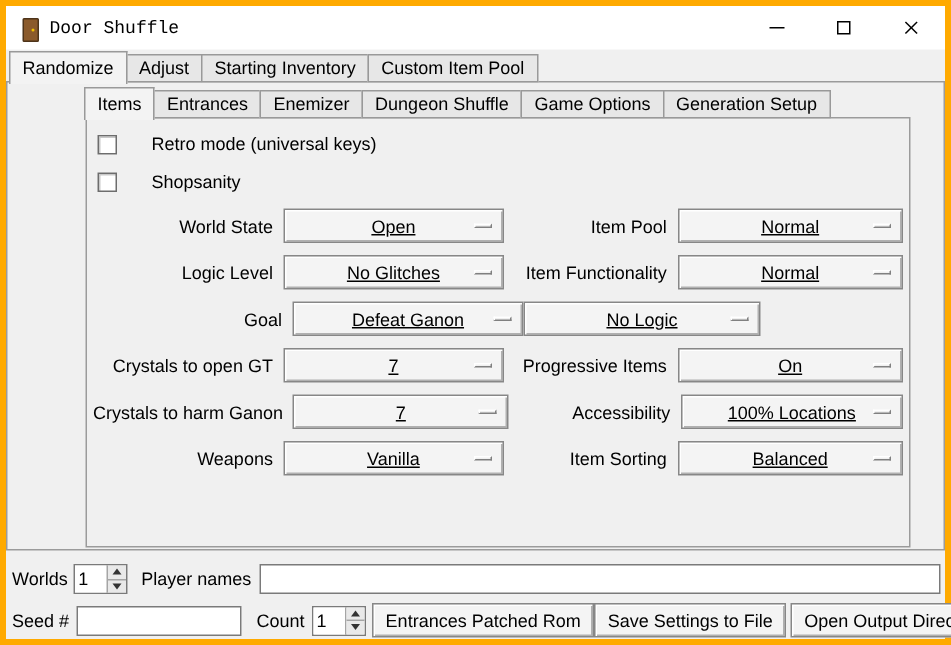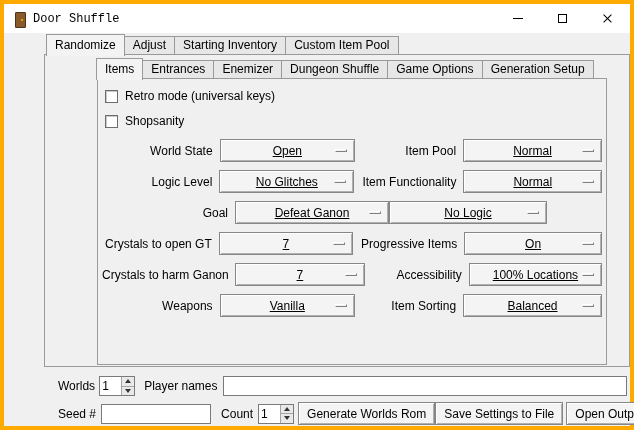--- a/index.html
+++ b/index.html
@@ -15,35 +15,35 @@
   .win-controls { margin-left:auto; display:flex; height:100%; }
   .win-btn { width:45px; height:100%; display:flex; align-items:center; justify-content:center; }
   .glyph-min { width:10px; height:1px; background:#000; display:block; }
   .glyph-max { width:9px; height:9px; border:1px solid #000; display:block; }
   .glyph-close { position:relative; width:11px; height:11px; display:block; }
   .glyph-close::before, .glyph-close::after { content:""; position:absolute; left:5px; top:0; width:1px; height:11px; background:#000; }
   .glyph-close::before { transform:rotate(45deg); }
   .glyph-close::after { transform:rotate(-45deg); }
 
   
-  .content { position:relative; height:393px;margin-left:40px; }
+  .content { position:relative; height:393px; }
 
   
   .tabbar { display:flex; align-items:flex-end; position:relative; z-index:2; }
   .outer-tabs { height:22px; padding-left:2px; }
   .inner-tabs { height:24px; padding-left:23px; }
   .tab { height:19px; line-height:17px; padding:0 8px; background:#e7e7e7; border:1px solid #999; position:relative; white-space:nowrap; }
   .tab + .tab { margin-left:-1px; }
   .tab.selected { height:22px; line-height:20px; margin-bottom:-1px; background:#f3f3f3; border-bottom:none; z-index:3; }
 
   .outer-pane { margin-top:-1px; border:1px solid #9b9b9b; background:#f0f0f0; height:313px; position:relative; z-index:1;padding-left:28px; }
   .inner-pane { margin:-1px 22px 0 24px; border:1px solid #9b9b9b; background:#f0f0f0; height:287px; padding:8px 4px 0 4px; position:relative; z-index:1; }
 
   
-  .cb-row { display:flex; align-items:center; gap:7px; margin:2px 0 11px 3px; height:14px; }
+  .cb-row { display:flex; align-items:center; gap:23px; margin:2px 0 11px 3px; height:14px; }
   .cb-box { width:13px; height:13px; background:#fff; border:1px solid #6d6d6d; box-shadow: inset 1px 1px 0 #c9c9c9; flex:0 0 auto; }
 
   
   .opt-row { display:flex; align-items:center; margin-bottom:8px; height:23px; }
   .opt-label { white-space:nowrap; }
   .opt-label.left  { width:126px; text-align:right; margin-right:7px; }
   .opt-label.right { width:106px; text-align:right; margin-left:8px; margin-right:7px; }
   .dd { height:23px; background:#f4f4f4; border:1px solid #878787;
         box-shadow: inset 1px 1px 0 #ffffff, inset -1px -1px 0 #b0b0b0;
         display:flex; align-items:center; justify-content:center; position:relative; cursor:default;text-decoration:underline; }
@@ -59,21 +59,21 @@
   .spin-arrows { display:flex; flex-direction:column; width:13px; border-left:1px solid #a5a5a5; }
   .spin-btn { flex:1; display:flex; align-items:center; justify-content:center; background:#e9e9e9; }
   .spin-btn + .spin-btn { border-top:1px solid #a5a5a5; }
   .tri-up   { width:0; height:0; border-left:3px solid transparent; border-right:3px solid transparent; border-bottom:4px solid #333; }
   .tri-down { width:0; height:0; border-left:3px solid transparent; border-right:3px solid transparent; border-top:4px solid #333; }
   .btn { height:23px; background:#f4f4f4; border:1px solid #878787;
          box-shadow: inset 1px 1px 0 #ffffff, inset -1px -1px 0 #b0b0b0;
          padding:0 8px; font:inherit; white-space:nowrap; cursor:default; }
 
   
-  .bottom-row { position:absolute; left:14px; right:3px; display:flex; align-items:center; }
+  .bottom-row { position:absolute; left:4px; right:3px; display:flex; align-items:center; }
   .row1 { top:342px; height:22px; }
   .row2 { top:369px; height:23px; }
   .row1 .lbl, .row2 .lbl { white-space:nowrap; }
   .grow { flex:1 1 auto; }
 </style>
 </head>
 <body>
 
 <div class="window" style="border-color: rgb(255, 170, 0);">
 
@@ -229,19 +229,19 @@
         <input value="1" style="">
         <div class="spin-arrows">
           <div class="spin-btn">
               <span class="tri-up"></span>
             </div>
           <div class="spin-btn">
               <span class="tri-down"></span>
             </div>
         </div>
       </div>
-      <button class="btn" style="margin-left:4px;">Generate Worlds Rom</button>
+      <button class="btn" style="margin-left:4px;">Entrances Patched Rom</button>
       <button class="btn" style="margin-left:auto;">Save Settings to File</button>
       <button class="btn" style="margin-left:3px;">Open Output Directory</button>
     </div>
 
   </div>
 </div>
 
 </body></html>

